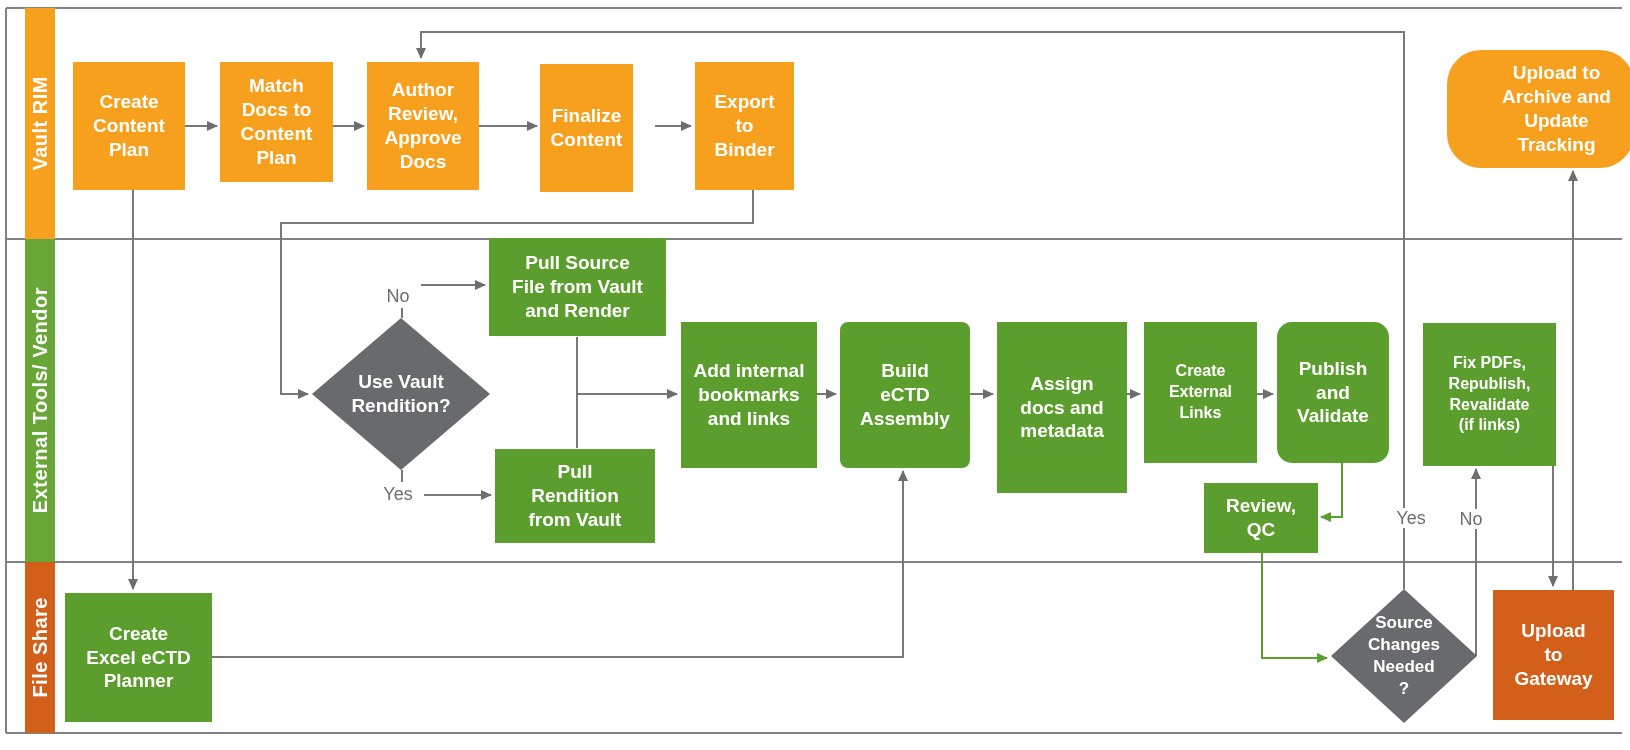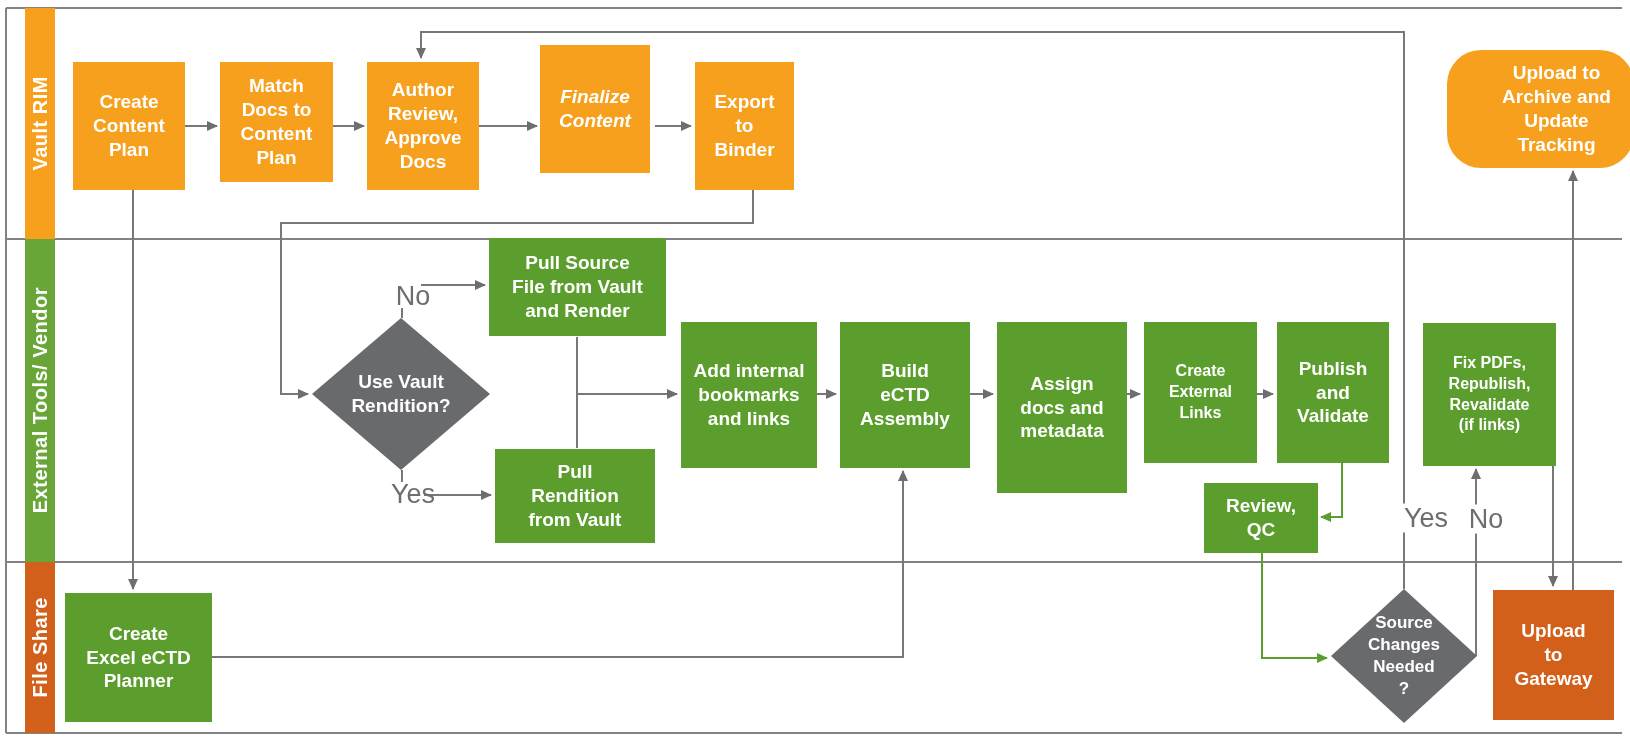--- a/index.html
+++ b/index.html
@@ -27,21 +27,21 @@
   }
   .orange{background:#F7A01E;}
   .green{background:#5C9E2D;}
   .red{background:#D2601B;}
   .gray{background:#696A6D;}
   .rounded{border-radius:34px;}
   .small{font-size:16px;line-height:1.3;}
   .diamond{clip-path:polygon(50% 0, 100% 50%, 50% 100%, 0 50%);}
   .edge-label{
     position:absolute;z-index:3;transform:translate(-50%,-50%);
-    color:#6D6E71;font-size:27px;line-height:1;padding:1px 3px;margin-left:15px;
+    color:#6D6E71;font-size:18px;line-height:1;padding:1px 3px;
   }
   .bg-white{background:#ffffff;}
 </style>
 </head>
 <body>
 
 <div id="stage">
 
   <svg class="connectors" width="1630" height="750" viewBox="0 0 1630 750">
     <defs>
@@ -105,51 +105,51 @@
 Content
 Plan</div>
   <div class="node orange" style="left:220px;top:62px;width:113px;height:120px;">Match
 Docs to
 Content
 Plan</div>
   <div class="node orange" style="left:367px;top:62px;width:112px;height:128px;">Author
 Review,
 Approve
 Docs</div>
-  <div class="node orange" style="left:540px;top:45px;width:110px;height:128px;font-style:italic;">Finalize
+  <div class="node orange" style="left:540px;top:64px;width:93px;height:128px;">Finalize
 Content</div>
   <div class="node orange" style="left:695px;top:62px;width:99px;height:128px;">Export
 to
 Binder</div>
   <div class="node orange rounded" style="left:1447px;top:50px;width:155px;height:118px;padding-left:32px;">Upload to
 Archive and
 Update
 Tracking</div>
 
   <div class="node gray diamond" style="left:312px;top:318px;width:178px;height:152px;">Use Vault
 Rendition?</div>
   <div class="node green" style="left:489px;top:238px;width:177px;height:98px;">Pull Source
 File from Vault
 and Render</div>
   <div class="node green" style="left:495px;top:449px;width:160px;height:94px;">Pull
 Rendition
 from Vault</div>
   <div class="node green" style="left:681px;top:322px;width:136px;height:146px;">Add internal
 bookmarks
 and links</div>
-  <div class="node green" style="left:840px;top:322px;width:130px;height:146px;">Build
+  <div class="node green" style="left:840px;top:322px;width:130px;height:146px;border-radius:8px;">Build
 eCTD
 Assembly</div>
   <div class="node green" style="left:997px;top:322px;width:130px;height:171px;">Assign
 docs and
 metadata</div>
   <div class="node green small" style="left:1144px;top:322px;width:113px;height:141px;">Create
 External
 Links</div>
-  <div class="node green" style="left:1277px;top:322px;width:112px;height:141px;">Publish
+  <div class="node green" style="left:1277px;top:322px;width:112px;height:141px;border-radius:15px;">Publish
 and
 Validate</div>
   <div class="node green small" style="left:1423px;top:323px;width:133px;height:143px;">Fix PDFs,
 Republish,
 Revalidate
 (if links)</div>
   <div class="node green" style="left:1204px;top:483px;width:114px;height:70px;">Review,
 QC</div>
 
   <div class="node green" style="left:65px;top:593px;width:147px;height:129px;">Create

